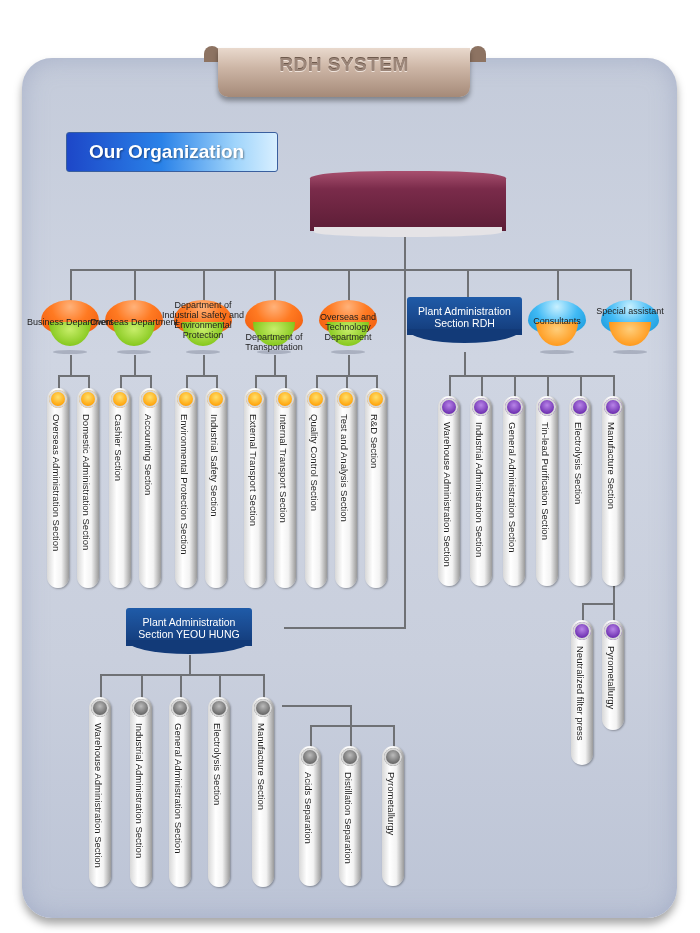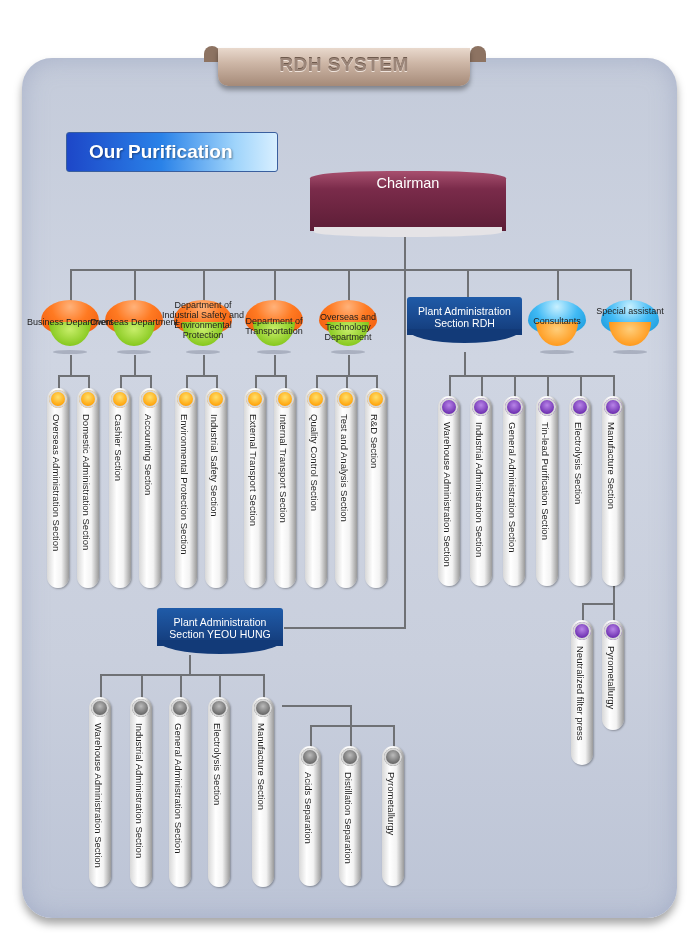--- a/index.html
+++ b/index.html
@@ -1,21 +1,21 @@
 <!DOCTYPE html>
 <html><head>
 <meta charset="utf-8">
 <style>
   html, body { margin:0; padding:0; }
   body { width:700px; height:933px; background:#ffffff; position:relative; overflow:hidden;
          font-family:"Liberation Sans", sans-serif; }
   .panel { position:absolute; left:22px; top:58px; width:655px; height:860px;
            background:linear-gradient(180deg,#c4cbda 0%,#cfd5e2 35%,#c9cfdd 70%,#bcc4d6 100%);
            border-radius:30px; box-shadow:0 6px 8px rgba(0,0,0,0.35), inset 0 0 25px rgba(150,160,190,0.6); }
-  .ribbon { position:absolute; left:218px; top:48px; width:252px; height:38px;
+  .ribbon { position:absolute; left:218px; top:48px; width:252px; height:49px;
             background:linear-gradient(180deg,#e9d9cd 0%,#cdb6a6 40%,#a58a78 100%);
             border-radius:0 0 10px 10px; box-shadow:0 4px 5px rgba(0,0,0,0.35); z-index:3; }
   .ribbon-ear { position:absolute; top:46px; width:16px; height:16px; background:#8d7362; border-radius:50% 50% 0 0; z-index:2; }
   .ribbon-title { position:absolute; left:0; right:0; top:6px; text-align:center; font-weight:bold; font-size:19px;
                   color:#9c8679; text-shadow:0 1px 0 #efe4dc, 0 -1px 0 #6e5a4d; letter-spacing:0.5px; }
   .org-badge { position:absolute; left:66px; top:132px; width:210px; height:38px; border-radius:3px;
                background:linear-gradient(90deg,#1d47c8 0%,#2a82e8 45%,#9fd4fb 80%,#d8efff 100%);
                border:1px solid #3a5f9e; z-index:3; }
   .org-badge span { position:absolute; left:22px; top:8px; color:#fff; font-weight:bold; font-size:19px;
                     text-shadow:1px 1px 2px rgba(0,0,0,0.4); }
@@ -60,28 +60,27 @@
 <body>
 
 <div class="panel"></div>
 <div class="ribbon-ear" style="left:204px;"></div>
 <div class="ribbon-ear" style="left:470px;"></div>
 <div class="ribbon">
   <div class="ribbon-title">RDH SYSTEM</div>
 </div>
 
 <div class="org-badge">
-  <span>Our Purification</span>
+  <span>Our Organization</span>
 </div>
 
 <div class="chairman">
   <div class="body"></div>
   <div class="bottom"></div>
   <div class="txt">
-    <div>Chairman</div>
   </div>
 </div>
 
 <div id="lines">
     <div class="line" style="left: 404px; top: 237px; width: 2px; height: 33px;"></div>
     <div class="line" style="left: 70px; top: 269px; width: 562px; height: 2px;"></div>
     <div class="line" style="left: 70px; top: 269px; width: 2px; height: 32px;"></div>
     <div class="line" style="left: 134px; top: 269px; width: 2px; height: 32px;"></div>
     <div class="line" style="left: 203px; top: 269px; width: 2px; height: 32px;"></div>
     <div class="line" style="left: 274px; top: 269px; width: 2px; height: 32px;"></div>
@@ -156,21 +155,21 @@
       <div class="top"></div>
       <div class="bot"></div>
       <div class="shadow"></div>
     </div>
     <div class="dept-label" style="left: 158px; top: 300px;">Department of Industrial Safety and Environmental Protection</div>
     <div class="dept" style="left: 245px; top: 300px;">
       <div class="top"></div>
       <div class="bot"></div>
       <div class="shadow"></div>
     </div>
-    <div class="dept-label" style="left: 229px; top: 316px;">Department of Transportation</div>
+    <div class="dept-label" style="left: 229px; top: 332px;">Department of Transportation</div>
     <div class="dept" style="left: 319px; top: 300px;">
       <div class="top"></div>
       <div class="bot"></div>
       <div class="shadow"></div>
     </div>
     <div class="dept-label" style="left: 303px; top: 312px;">Overseas and Technology Department</div>
     <div class="dept blue" style="left: 528px; top: 300px;">
       <div class="top"></div>
       <div class="bot"></div>
       <div class="shadow"></div>
@@ -256,21 +255,21 @@
       <div class="lbl">Manufacture Section</div>
     </div>
     <div class="pill purple" style="left: 571px; top: 620px; height: 145px;">
       <div class="dot"></div>
       <div class="lbl">Neutralized filter press</div>
     </div>
     <div class="pill purple" style="left: 602px; top: 620px; height: 110px;">
       <div class="dot"></div>
       <div class="lbl">Pyrometallurgy</div>
     </div>
-    <div class="blue-box" style="left: 126px; top: 608px; width: 126px; height: 46px; margin-left: 31px;">
+    <div class="blue-box" style="left: 126px; top: 608px; width: 126px; height: 46px;">
       <div class="body"></div>
       <div class="tail"></div>
       <div class="txt">Plant Administration Section YEOU HUNG</div>
     </div>
     <div class="pill gray" style="left: 89px; top: 697px; height: 190px;">
       <div class="dot"></div>
       <div class="lbl">Warehouse Administration Section</div>
     </div>
     <div class="pill gray" style="left: 130px; top: 697px; height: 190px;">
       <div class="dot"></div>

